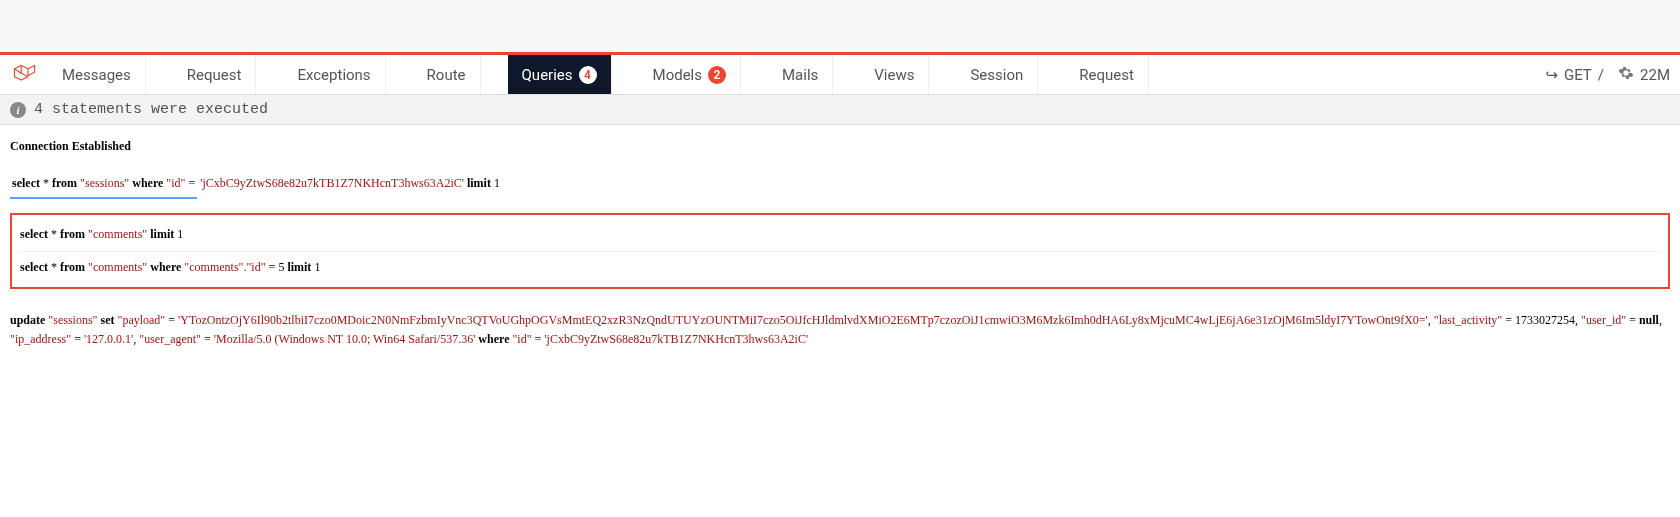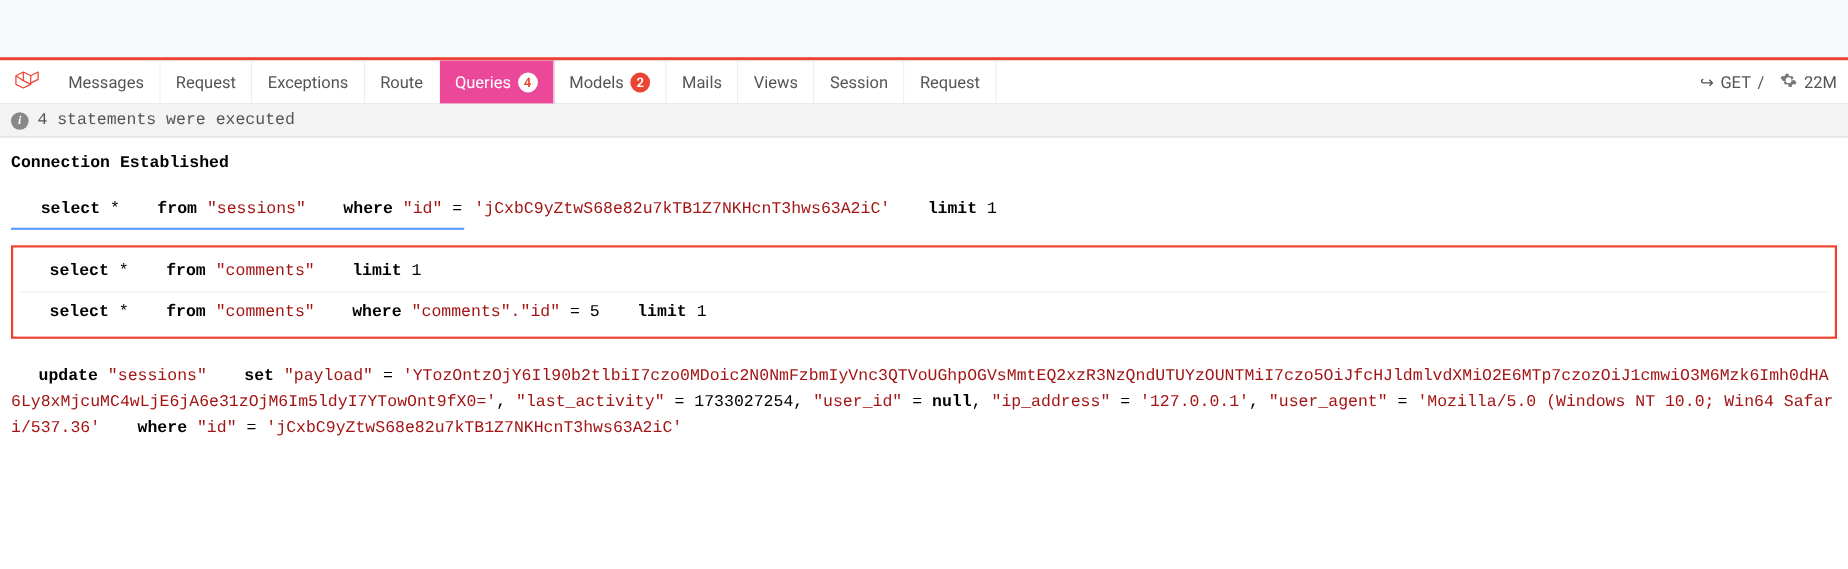--- a/index.html
+++ b/index.html
@@ -3,47 +3,47 @@
   <meta charset="utf-8">
   <style>
     * { margin:0; padding:0; box-sizing:border-box; }
     body { font-family: -apple-system, BlinkMacSystemFont, "Segoe UI", Roboto, sans-serif; font-size:15px; color:#444; background:#fff; }
     .top-space { height:52px; background:#f6f8fa; }
     .red-line { height:3px; background:#eb4432; }
     .toolbar {
       display:flex; align-items:center; background:#fff; border-bottom:1px solid #ddd; height:40px;
     }
     .logo { width:48px; height:40px; display:flex; align-items:center; justify-content:center; }
-    .tabs { display:flex; align-items:stretch; height:100%; }
+    .tabs { display:flex; align-items:stretch; height:100%;gap:27px; }
     .tab {
       display:flex; align-items:center; padding:0 14px; color:#555; border-right:1px solid #eee; cursor:pointer; gap:6px; font-size:15px;
     }
-    .tab.active { background:#ec4899; color:#fff;text-align:center; }
+    .tab.active { background:#0f172a; color:#fff;text-align:center; }
     .badge {
       display:inline-flex; align-items:center; justify-content:center;
       min-width:18px; height:18px; border-radius:9px; background:#eb4432; color:#fff; font-size:12px; font-weight:600; padding:0 5px;
     }
     .tab.active .badge { background:#fff; color:#eb4432; }
     .spacer { flex:1; }
     .right-tools { display:flex; align-items:center; gap:14px; padding:0 10px; color:#555; font-size:15px; }
     .right-item { display:flex; align-items:center; gap:6px; }
     .status-bar {
       background:#f3f3f3; border-bottom:1px solid #ddd; padding:6px 10px; display:flex; align-items:center; gap:8px;
       font-family: Consolas, "Courier New", monospace; color:#555;
     }
     .info-icon {
       width:16px; height:16px; border-radius:50%; background:#888; color:#fff; display:flex; align-items:center; justify-content:center; font-size:11px; font-weight:700; font-style:italic; font-family:Georgia,serif;
     }
-    .content { padding:12px 10px; font-family: Liberation Mono, monospace; font-size:15px; line-height:1.6; }
+    .content { padding:12px 10px; font-family: Liberation Serif, serif; font-size:12px; line-height:1.6; }
     .conn-heading { font-weight:700; color:#000; margin-bottom:12px; }
     .query-row { padding:6px 2px; border-bottom:1px solid #eee; }
     .query-row.bluebot { border-bottom:2px solid #5aa0ff; display:inline-block; padding-bottom:4px; margin-bottom:6px;}
     .highlight-box { border:2px solid #eb4432; padding:4px 6px; margin:8px 0 14px 0; }
     .highlight-box .query-row { border-bottom:1px solid #eee; }
-    .kw  { font-weight:700; color:#000;margin-left:25px; }
+    .kw  { font-weight:700; color:#000; }
     .str { color:#a31515; }
     .op  { color:#000; }
     .plain { color:#000; }
     .nullkw { font-weight:700; color:#000;margin-top:40px;}
     .long-query { word-break:break-all; padding-top:8px; }
     svg.laravel { width:28px; height:28px; }
   </style>
 </head>
 <body>
 

